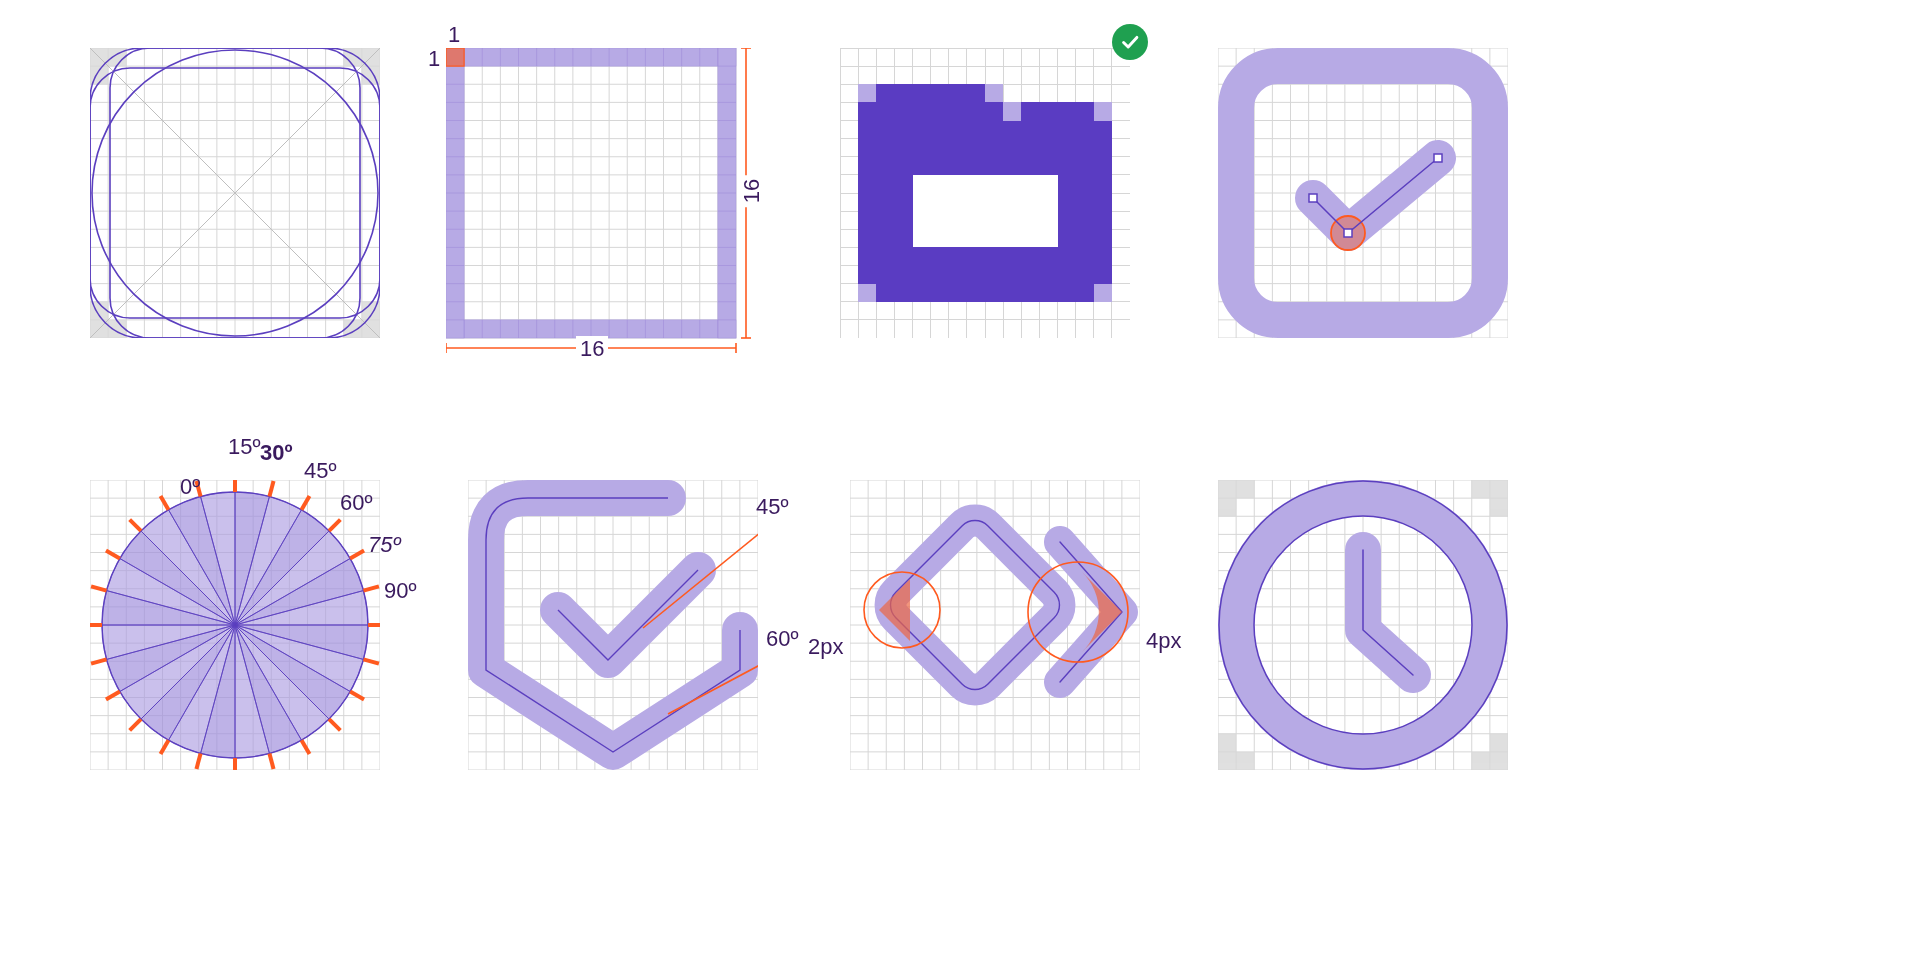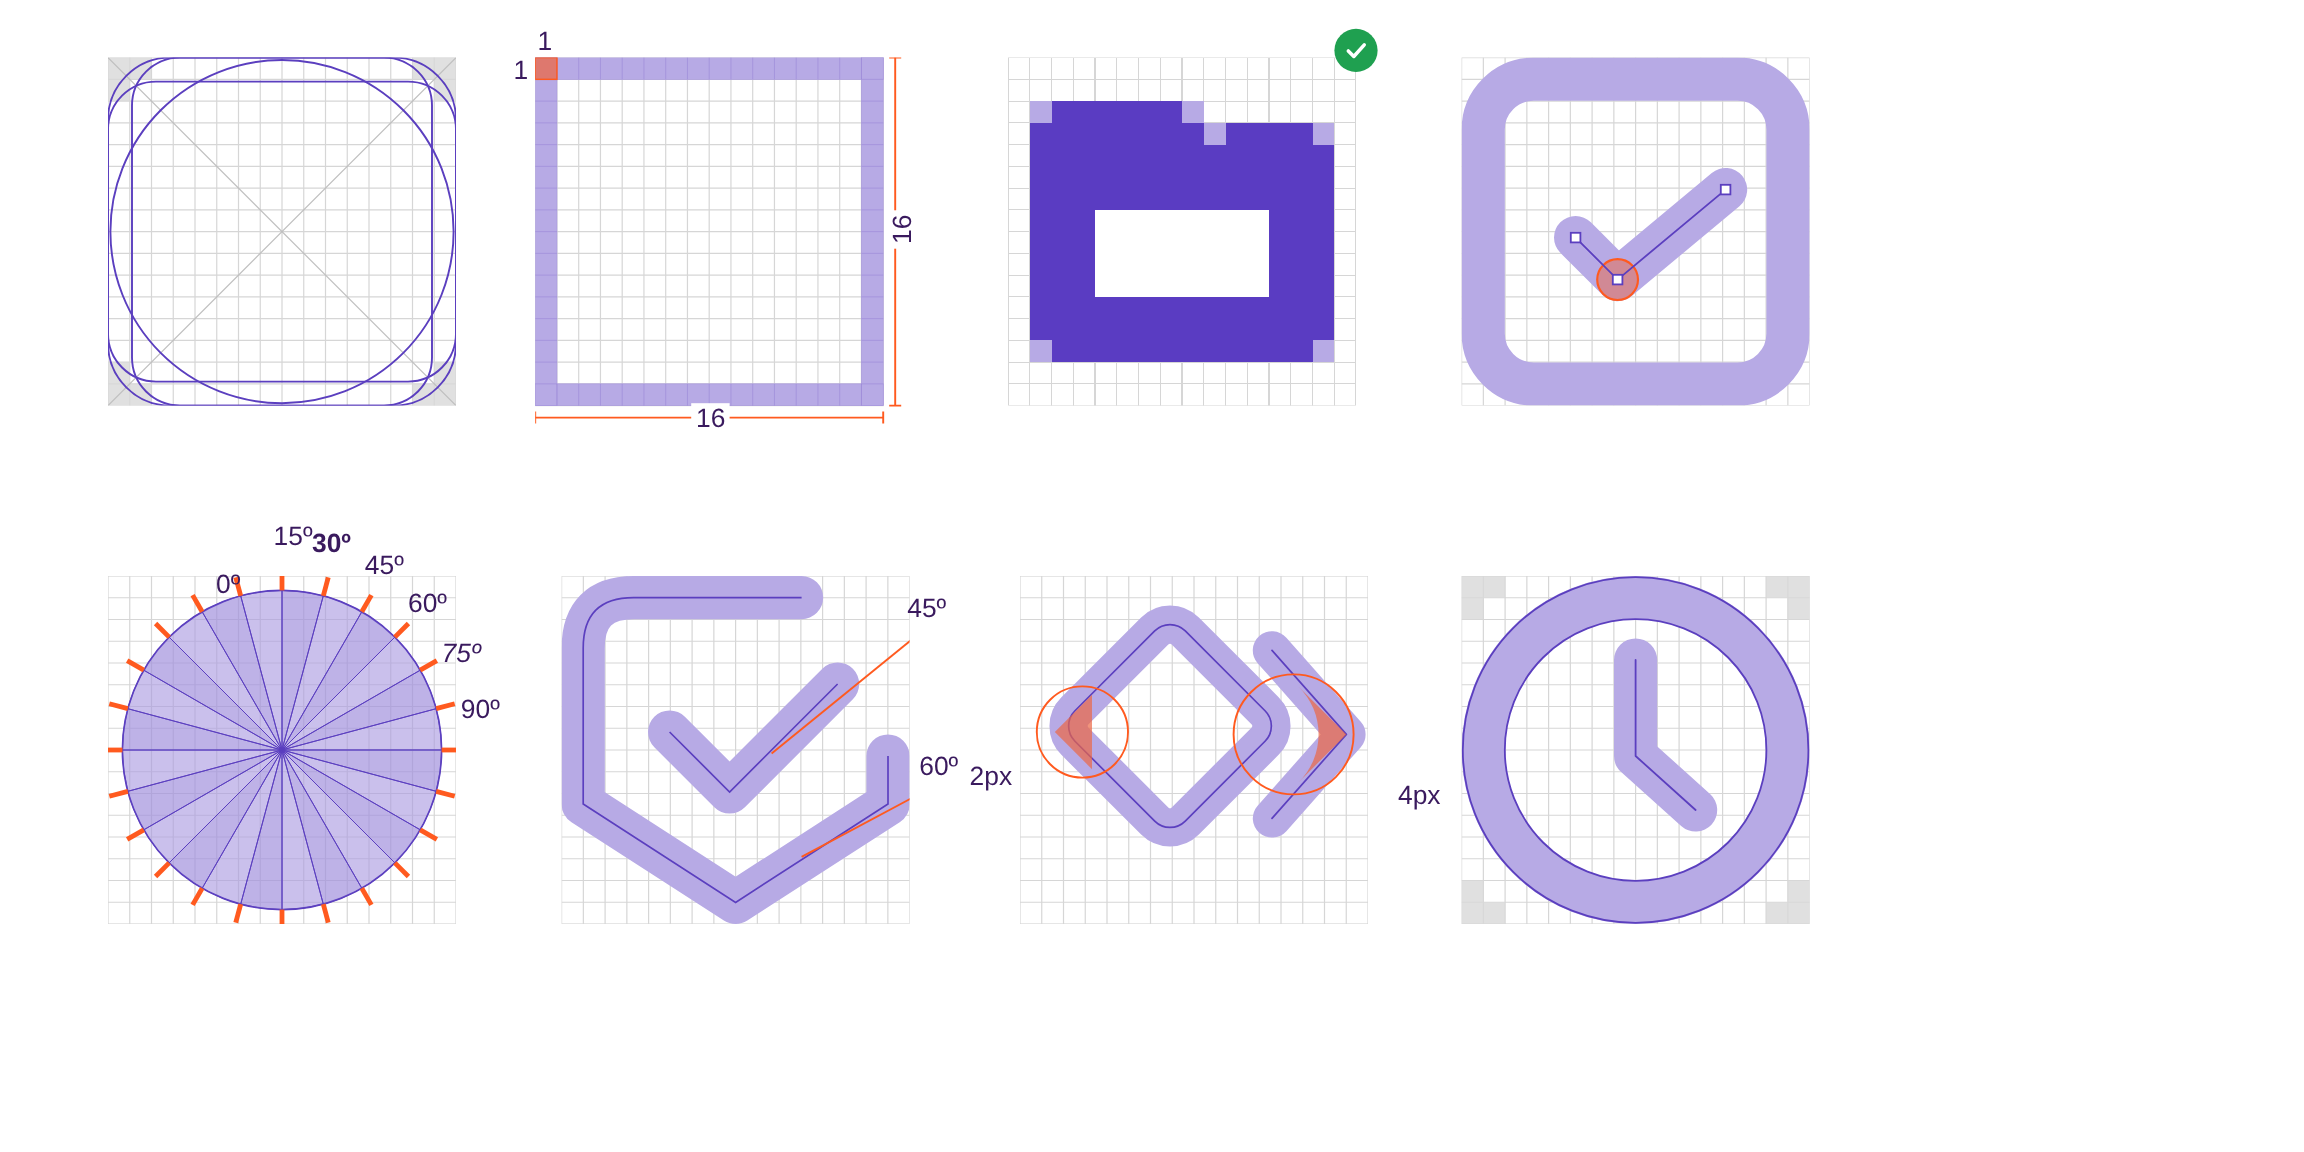--- a/index.html
+++ b/index.html
@@ -521,21 +521,21 @@
     <path d="M210 62 L272 132 L210 202" fill="none" stroke="#b7aae5" stroke-width="32" stroke-linecap="round" stroke-linejoin="round"></path>
     <path d="M210 62 L272 132 L210 202" fill="none" stroke="#5b3fbf" stroke-width="1.4" stroke-linecap="round" stroke-linejoin="round"></path>
 
     <path d="M29 130 L60 99 L60 161 Z" fill="#eb6745" fill-opacity="0.7"></path>
     <path d="M272 132 L232 92 A56 56 0 0 1 232 172 Z" fill="#eb6745" fill-opacity="0.7"></path>
 
     <circle cx="52" cy="130" r="38" fill="none" stroke="#ff5a1f" stroke-width="1.6"></circle>
     <circle cx="228" cy="132" r="50" fill="none" stroke="#ff5a1f" stroke-width="1.6"></circle>
   </svg>
   <span class="label" style="left:-42px; top:154px;">2px</span>
-  <span class="label" style="left:296px; top:170px;margin-left:19px;">4px</span>
+  <span class="label" style="left:296px; top:148px;">4px</span>
 </div>
 
 <div class="cell" style="left:1218px; top:480px;">
   <svg width="290" height="290" viewBox="0 0 290 290">
     <g stroke="#d6d6d6" stroke-width="1">
       <rect x="0" y="0" width="290" height="290" fill="none"></rect>
       <line x1="18.125" y1="0" x2="18.125" y2="290"></line>
         <line x1="36.25" y1="0" x2="36.25" y2="290"></line>
         <line x1="54.375" y1="0" x2="54.375" y2="290"></line>
         <line x1="72.5" y1="0" x2="72.5" y2="290"></line>

